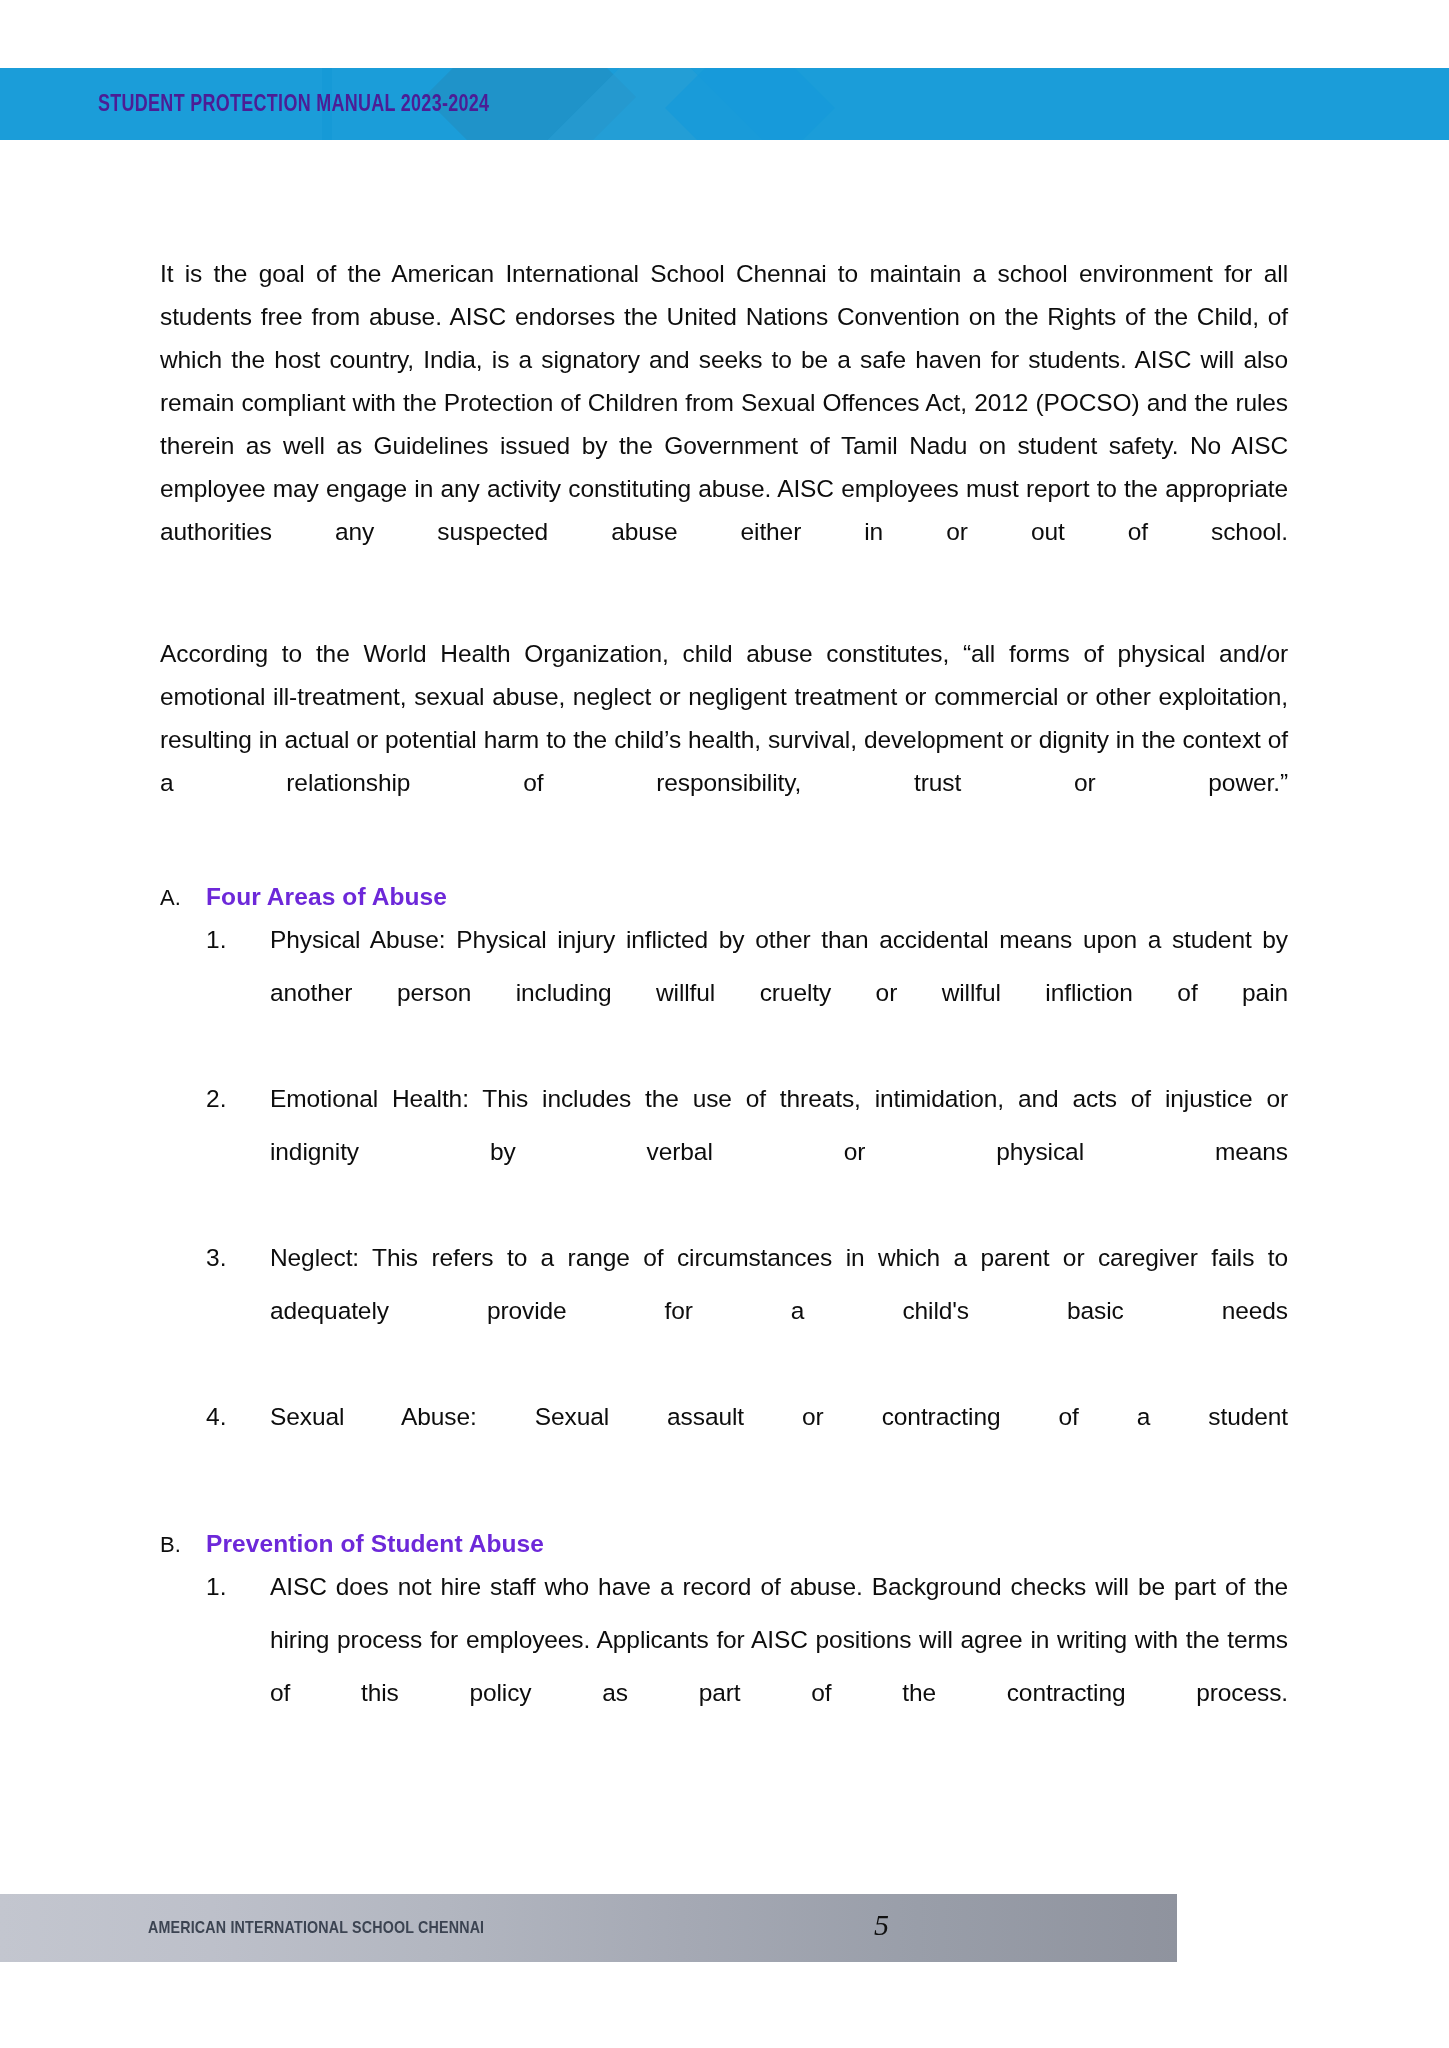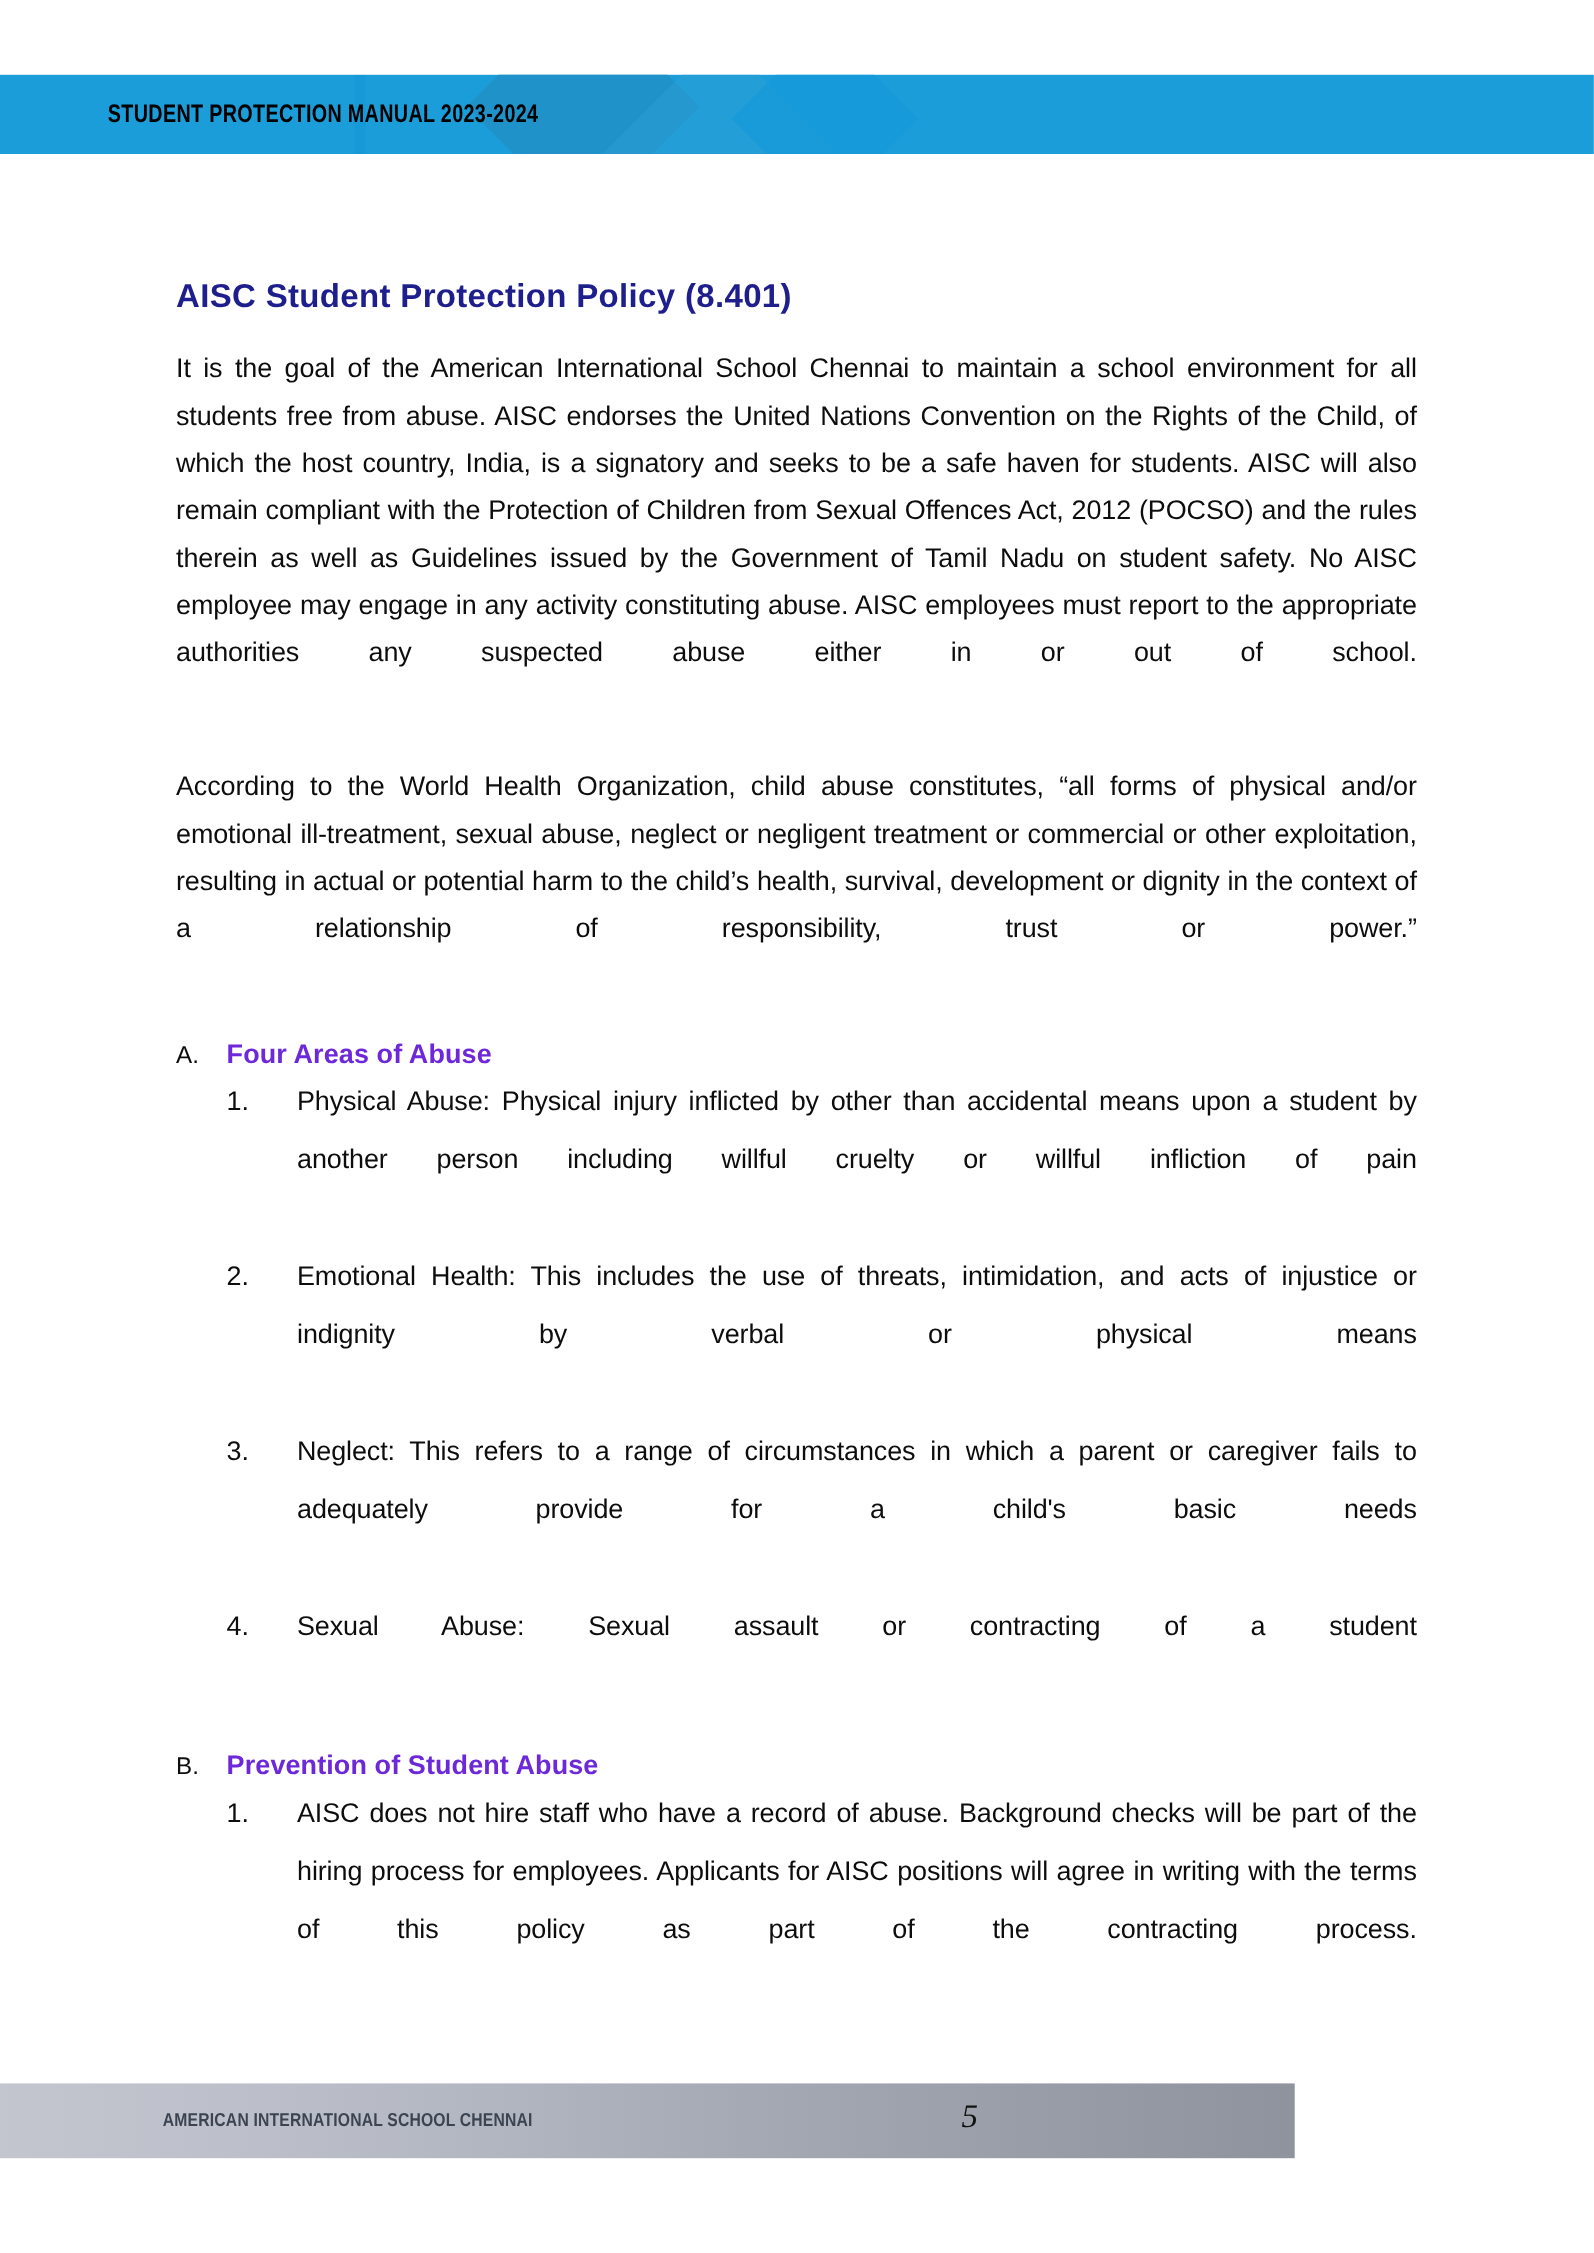--- a/index.html
+++ b/index.html
@@ -54,21 +54,21 @@
     left: 322px; top: 0px;
     width: 10px; height: 72px;
     background: #0f96d4;
     opacity: .35;
   }
   #header-title {
     position: absolute;
     left: 98px;
     top: 50%;
     transform: translateY(-50%);
-    color: #000000;
+    color: #4c1d95;
     font-family: "Liberation Sans Narrow", "Liberation Sans", sans-serif;
     font-size: 23px;
     font-weight: bold;
     letter-spacing: .4px;
     transform-origin: left center;
     white-space: nowrap;
     z-index: 4;
   }
   #header-title span { display: inline-block; transform: scaleX(0.78) translateY(-1px); transform-origin: left center; }
 
@@ -199,21 +199,20 @@
 <div id="header-banner">
   <div class="facet facet-a"></div>
   <div class="facet facet-b"></div>
   <div class="facet facet-c"></div>
   <div class="facet facet-d"></div>
   <div id="header-title"><span>STUDENT PROTECTION MANUAL 2023-2024</span></div>
 </div>
 
 <div id="content">
 
-  <h1 id="page-title">AISC Student Protection Policy (8.401)</h1>
 
   <p class="para">It is the goal of the American International School Chennai to maintain a school environment for all students free from abuse.  AISC endorses the United Nations Convention on the Rights of the Child, of which the host country, India, is a signatory and seeks to be a safe haven for students. AISC will also remain compliant with the Protection of Children from Sexual Offences Act, 2012 (POCSO) and the rules therein as well as Guidelines issued by the Government of Tamil Nadu on student safety. No AISC employee may engage in any activity constituting abuse. AISC employees must report to the appropriate authorities any suspected abuse either in or out of school.</p>
   <p class="para">According to the World Health Organization, child abuse constitutes, “all forms of physical and/or emotional ill-treatment, sexual abuse, neglect or negligent treatment or commercial or other exploitation, resulting in actual or potential harm to the child’s health, survival, development or dignity in the context of a relationship of responsibility, trust or power.”</p>
 
   <div class="section">
     <div class="section-head">
       <div class="section-letter">A.</div>
       <div class="section-title">Four Areas of Abuse</div>
     </div>
     <ol class="numlist">

